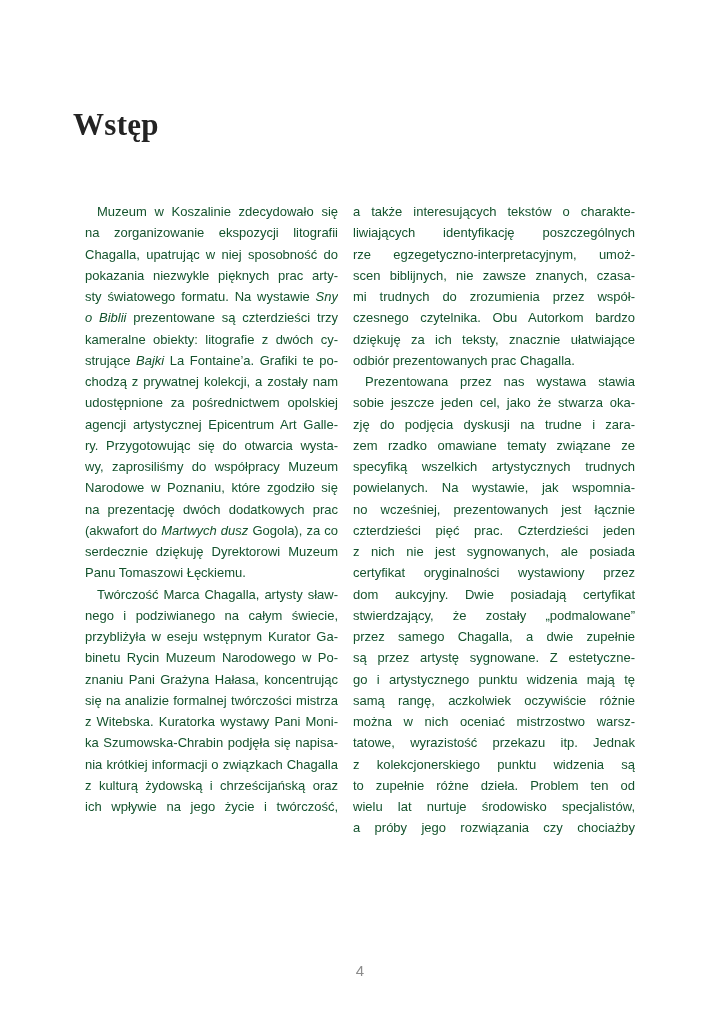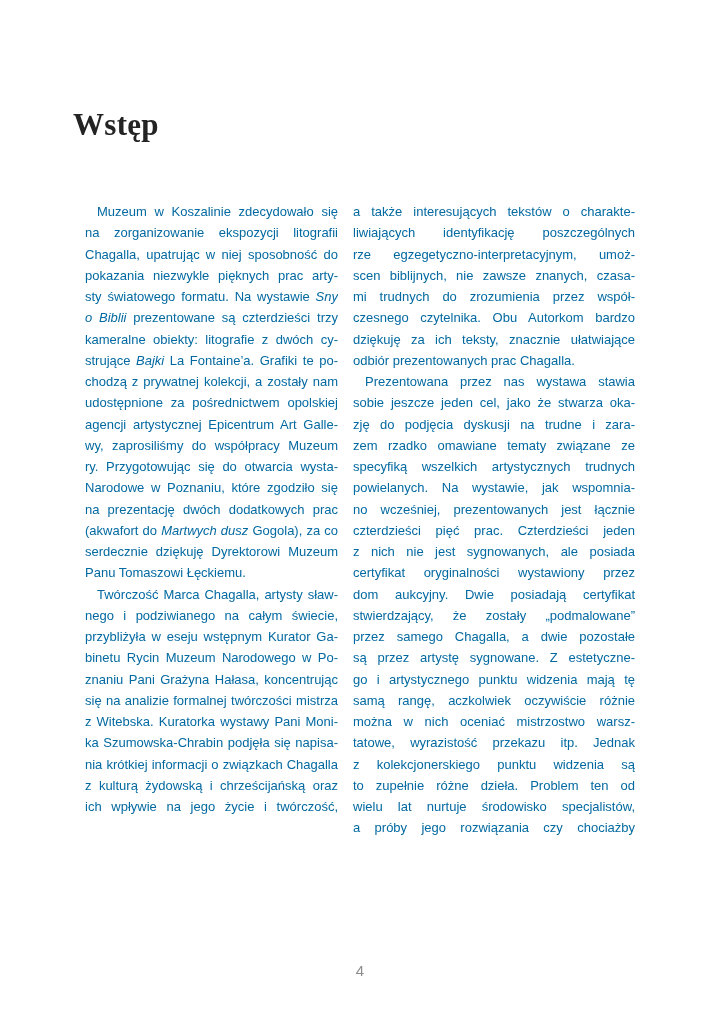--- a/index.html
+++ b/index.html
@@ -39,21 +39,21 @@
     width: 253px;
   }
   .col.col-right {
     width: 282px;
   }
   .line {
     font-size: 13px;
     line-height: 21.25px;
     height: 21.25px;
     overflow: hidden;
-    color: #0369a1;
+    color: #14532d;
     text-align: justify;
     text-align-last: justify;
   }
   .line.endpara {
     text-align-last: left;
   }
   .line.indent {
     text-indent: 12px;
   }
   .it {
@@ -81,22 +81,22 @@
         <div class="line">na zorganizowanie ekspozycji litografii</div>
         <div class="line">Chagalla, upatrując w niej sposobność do</div>
         <div class="line">pokazania niezwykle pięknych prac arty-</div>
         <div class="line">sty światowego formatu. Na wystawie <i class="it">Sny</i></div>
         <div class="line"><i class="it">o Biblii</i> prezentowane są czterdzieści trzy</div>
         <div class="line">kameralne obiekty: litografie z dwóch cy-</div>
         <div class="line">strujące <i class="it">Bajki</i> La Fontaine’a. Grafiki te po-</div>
         <div class="line">chodzą z prywatnej kolekcji, a zostały nam</div>
         <div class="line">udostępnione za pośrednictwem opolskiej</div>
         <div class="line">agencji artystycznej Epicentrum Art Galle-</div>
+        <div class="line">ry. Przygotowując się do otwarcia wysta-</div>
         <div class="line">wy, zaprosiliśmy do współpracy Muzeum</div>
-        <div class="line">ry. Przygotowując się do otwarcia wysta-</div>
         <div class="line">Narodowe w Poznaniu, które zgodziło się</div>
         <div class="line">na prezentację dwóch dodatkowych prac</div>
         <div class="line">(akwafort do <i class="it">Martwych dusz</i> Gogola), za co</div>
         <div class="line">serdecznie dziękuję Dyrektorowi Muzeum</div>
         <div class="line endpara">Panu Tomaszowi Łęckiemu.</div>
         <div class="line indent">Twórczość Marca Chagalla, artysty sław-</div>
         <div class="line">nego i podziwianego na całym świecie,</div>
         <div class="line">przybliżyła w eseju wstępnym Kurator Ga-</div>
         <div class="line">binetu Rycin Muzeum Narodowego w Po-</div>
         <div class="line">znaniu Pani Grażyna Hałasa, koncentrując</div>
@@ -121,21 +121,21 @@
         <div class="line">zję do podjęcia dyskusji na trudne i zara-</div>
         <div class="line">zem rzadko omawiane tematy związane ze</div>
         <div class="line">specyfiką wszelkich artystycznych trudnych</div>
         <div class="line">powielanych. Na wystawie, jak wspomnia-</div>
         <div class="line">no wcześniej, prezentowanych jest łącznie</div>
         <div class="line">czterdzieści pięć prac. Czterdzieści jeden</div>
         <div class="line">z nich nie jest sygnowanych, ale posiada</div>
         <div class="line">certyfikat oryginalności wystawiony przez</div>
         <div class="line">dom aukcyjny. Dwie posiadają certyfikat</div>
         <div class="line">stwierdzający, że zostały „podmalowane”</div>
-        <div class="line">przez samego Chagalla, a dwie pozostałe</div>
+        <div class="line">przez samego Chagalla, a dwie zupełnie</div>
         <div class="line">są przez artystę sygnowane. Z estetyczne-</div>
         <div class="line">go i artystycznego punktu widzenia mają tę</div>
         <div class="line">samą rangę, aczkolwiek oczywiście różnie</div>
         <div class="line">można w nich oceniać mistrzostwo warsz-</div>
         <div class="line">tatowe, wyrazistość przekazu itp. Jednak</div>
         <div class="line">z kolekcjonerskiego punktu widzenia są</div>
         <div class="line">to zupełnie różne dzieła. Problem ten od</div>
         <div class="line">wielu lat nurtuje środowisko specjalistów,</div>
         <div class="line">a próby jego rozwiązania czy chociażby</div>
       </div>

